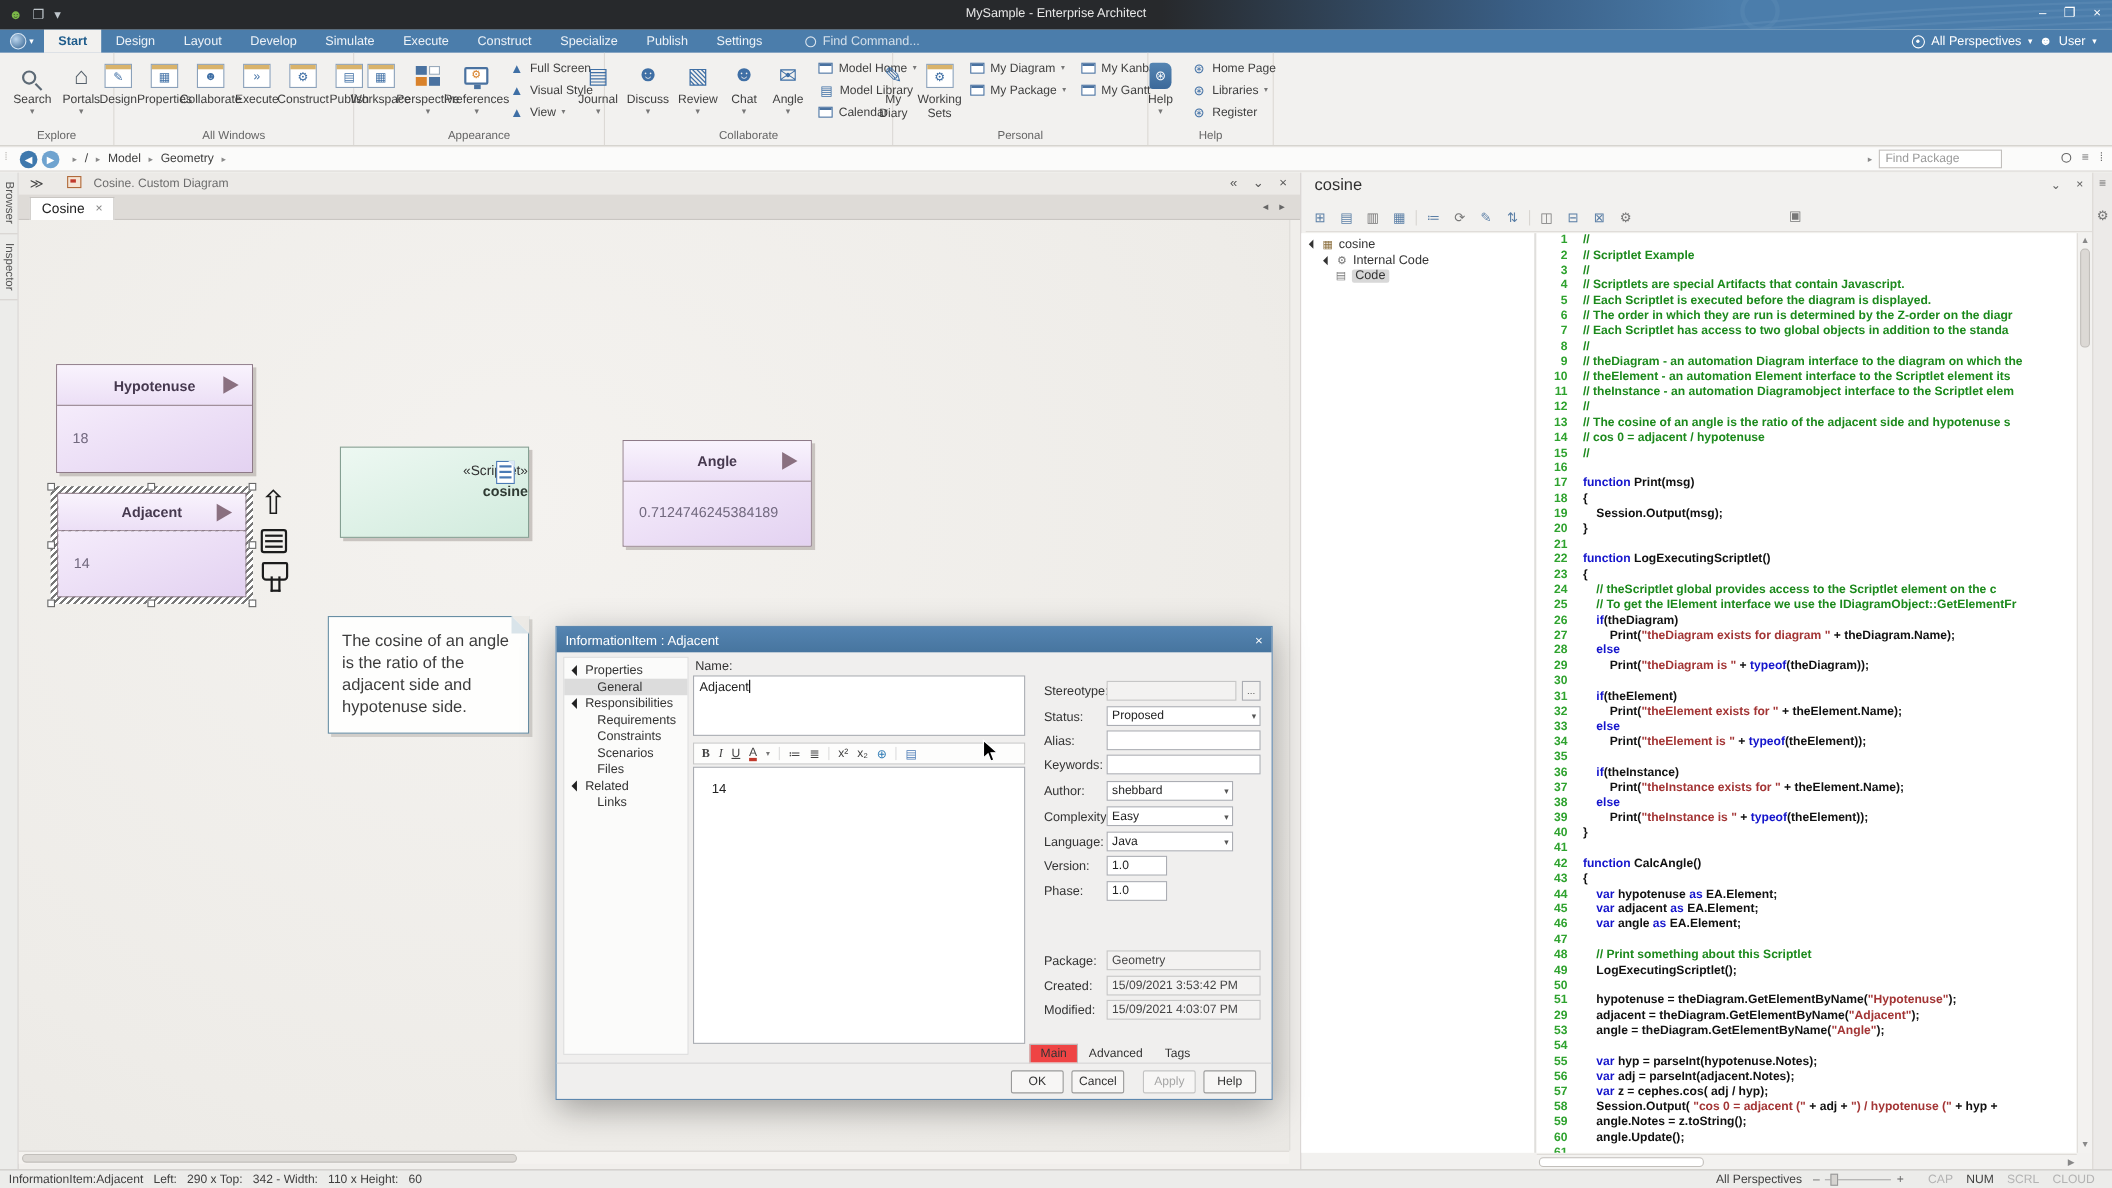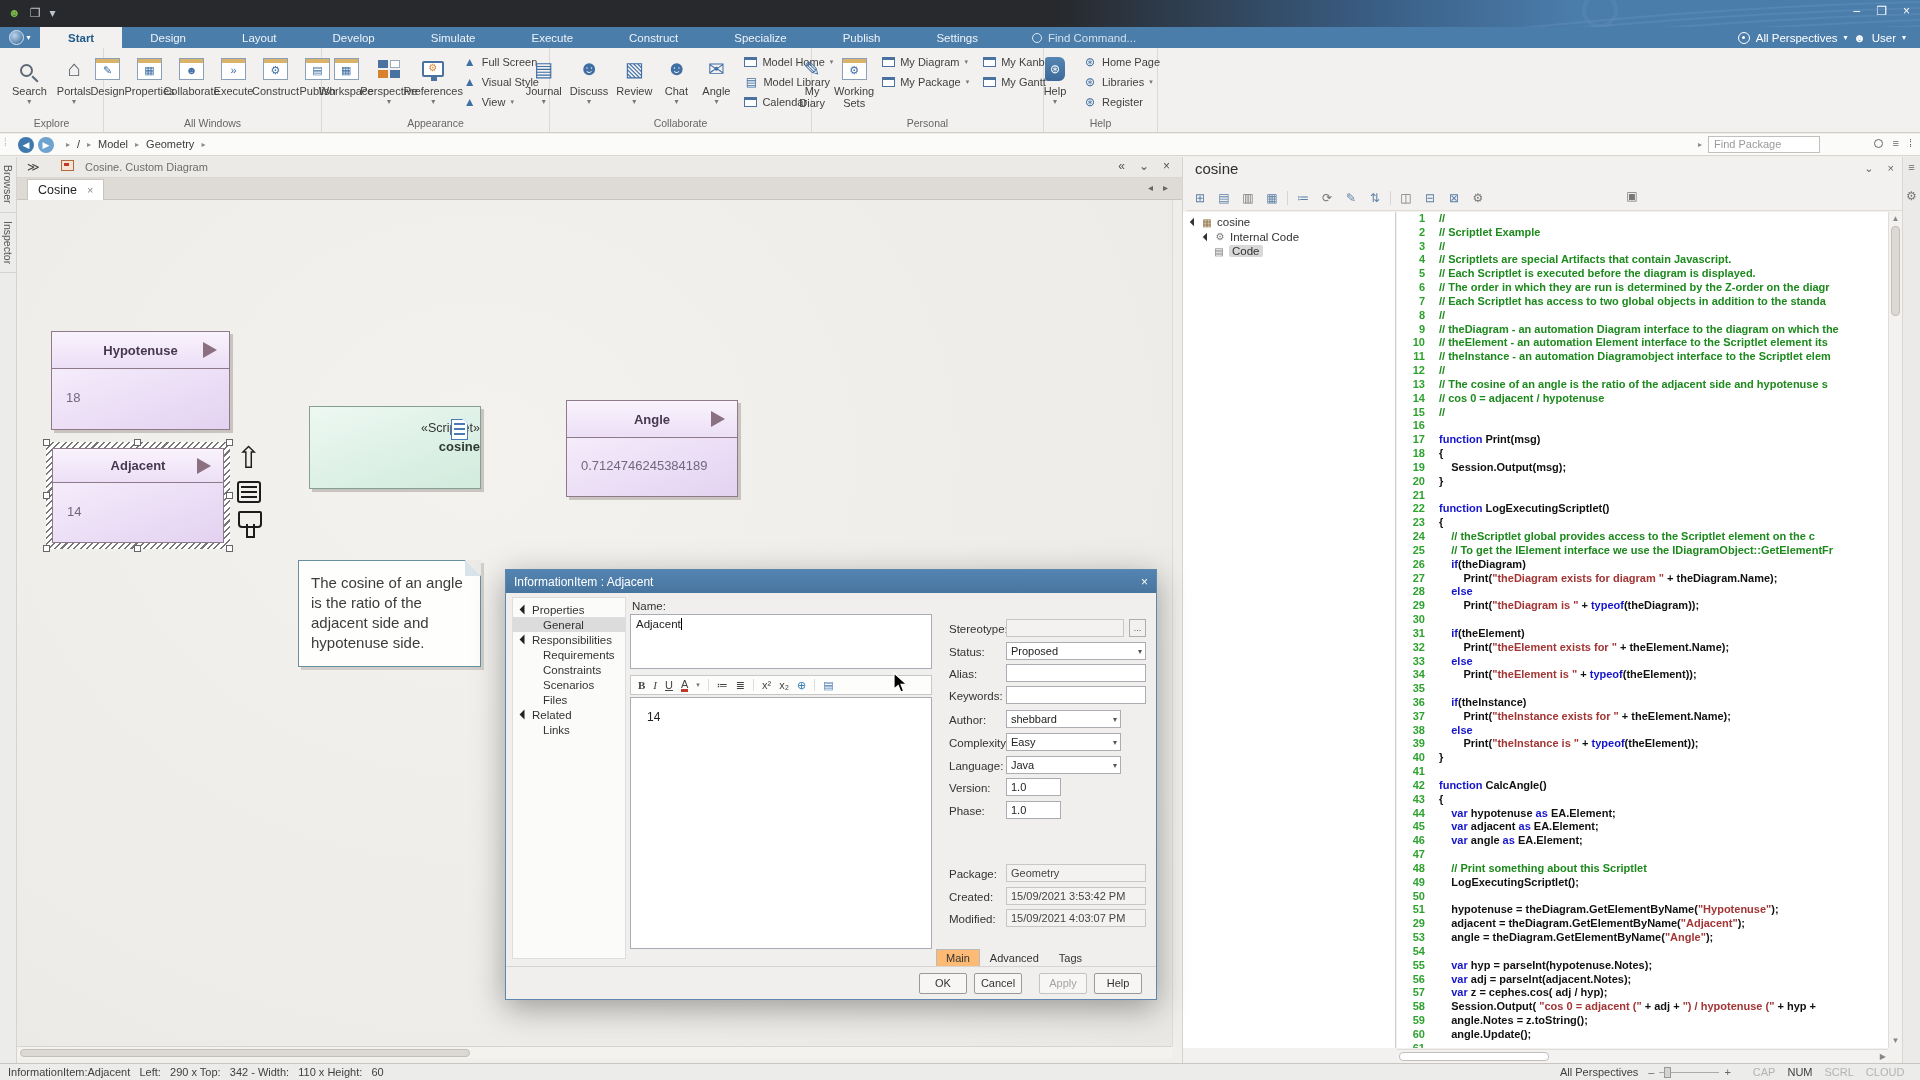--- a/index.html
+++ b/index.html
@@ -14,21 +14,21 @@
   .qicon.green{color:#7ab648;}
   #win-title{position:absolute;left:0;right:0;top:6px;text-align:center;color:#e8e8e8;font-size:11.5px;}
   #caption-btns{position:absolute;right:10px;top:4px;display:flex;gap:16px;color:#fff;font-size:12px;z-index:5;}
   #caption-btns span{cursor:default;}
   #waves{position:absolute;right:0;top:0;opacity:.5;}
 
   
   #ribbontabs{position:absolute;left:0;top:27px;width:1920px;height:21px;background:#4b7dab;display:flex;align-items:stretch;}
   #rlogo{width:40px;display:flex;align-items:center;justify-content:center;color:#fff;font-size:13px;gap:2px;}
   #rlogo .globe{width:15px;height:15px;border-radius:50%;background:radial-gradient(circle at 35% 35%,#bcd6ee,#2d5d8c);border:1px solid #d7e5f2;}
-  .rtab{padding:0 28px;display:flex;align-items:center;color:#eef3f8;font-size:11.5px;cursor:default;}
+  .rtab{padding:0 13px;display:flex;align-items:center;color:#eef3f8;font-size:11.5px;cursor:default;}
   .rtab.active{background:#f2f1ef;color:#1f5c8b;font-weight:bold;}
   #findcmd{display:flex;align-items:center;gap:6px;color:rgba(255,255,255,.75);font-size:11.5px;margin-left:26px;}
   #persp{position:absolute;right:14px;top:0;height:21px;display:flex;align-items:center;gap:6px;color:#fff;font-size:11.5px;}
   .eye{width:12px;height:12px;border:1.5px solid #fff;border-radius:50%;position:relative;}
   .eye::after{content:"";position:absolute;left:3px;top:3px;width:3px;height:3px;border-radius:50%;background:#fff;}
 
   
   #ribbon{position:absolute;left:0;top:48px;width:1920px;height:85px;background:#f2f1ef;border-bottom:1px solid #cfccc8;display:flex;}
   .rgroup{display:flex;flex-direction:column;border-right:1px solid #dcd9d5;}
   .rgroup-body{flex:1;display:flex;justify-content:center;align-items:flex-start;gap:2px;padding:3px 4px 0 4px;}
@@ -138,21 +138,21 @@
   #dlg-ntb .glb{color:#2e7bb5;}
   #dlg-ntb .sep{width:1px;height:12px;background:#ddd;}
   #dlg-notes{position:absolute;left:124px;top:127px;width:302px;height:252px;background:#fff;border:1px solid #a9acb2;font-size:12px;color:#222;padding:12px 0 0 16px;}
   .fldlabel{position:absolute;left:443px;font-size:11.5px;color:#333;}
   .fld{position:absolute;left:500px;height:18px;background:#fff;border:1px solid #abadb3;font-size:11px;color:#222;padding:2px 4px;width:120px;}
   .fld.ro{background:#f3f2f1;border-color:#c6c6c6;color:#444;}
   .fld .arr{position:absolute;right:3px;top:4px;font-size:8px;color:#555;}
   .dots-btn{position:absolute;left:623px;width:17px;height:18px;border:1px solid #abadb3;background:#f2f1f0;font-size:9px;color:#555;text-align:center;line-height:16px;}
   #dlg-tabs{position:absolute;left:430px;top:379px;display:flex;font-size:11px;color:#333;}
   #dlg-tabs .tab{padding:2px 9px;border:1px solid transparent;}
-  #dlg-tabs .tab.active{background:#fdba74;border-color:#bbb;border-bottom-color:#fdfdfc;}
+  #dlg-tabs .tab.active{background:#ef4444;border-color:#bbb;border-bottom-color:#fdfdfc;}
   #dlg-footer{position:absolute;left:0;right:0;bottom:0;height:33px;border-top:1px solid #d5d5d5;}
   .dbtn{position:absolute;top:6px;width:48px;height:21px;background:#f7f6f5;border:1px solid #9a9a9a;border-radius:2px;font-size:11px;color:#333;text-align:center;line-height:19px;}
   .dbtn.disabled{color:#a5a5a5;border-color:#c3c3c3;}
   #cursor{position:absolute;left:893px;top:672px;z-index:60;}
 
   
   #rpanel{position:absolute;left:1182px;top:157px;width:738px;bottom:17px;background:#f2f1ef;border-left:1px solid #d5d2cf;}
   #rp-header{position:absolute;left:0;top:0;right:18px;height:25px;}
   #rp-title{position:absolute;left:12px;top:3px;font-size:15px;color:#2f2f2f;}
   #rp-btns{position:absolute;right:8px;top:5px;display:flex;gap:14px;color:#666;font-size:11px;}
@@ -204,20 +204,21 @@
           <path d="M90,46 C260,46 400,28 620,20"></path>
         <path d="M150,46 C300,48 440,34 620,26"></path>
       </g>
       <circle cx="300" cy="10" r="16" fill="none" stroke="#7aa3c8" stroke-width="4" opacity=".3"></circle>
     </svg>
     <div class="qat">
       <span class="qicon green">☻</span>
       <span class="qicon">❐</span>
       <span class="qicon">▾</span>
     </div>
+    <div id="win-title">MySample - Enterprise Architect</div>
     <div id="caption-btns">
       <span>–</span>
       <span>❐</span>
       <span>×</span>
     </div>
   </div>
 
   <div id="ribbontabs">
     <div id="rlogo">
         <span class="globe"></span>

